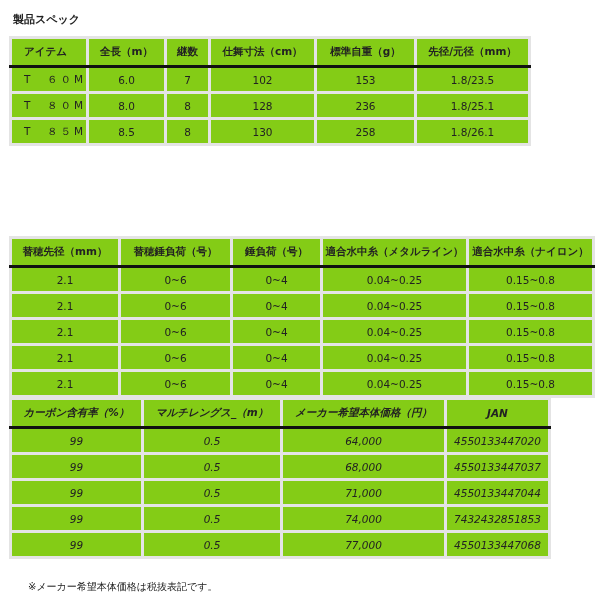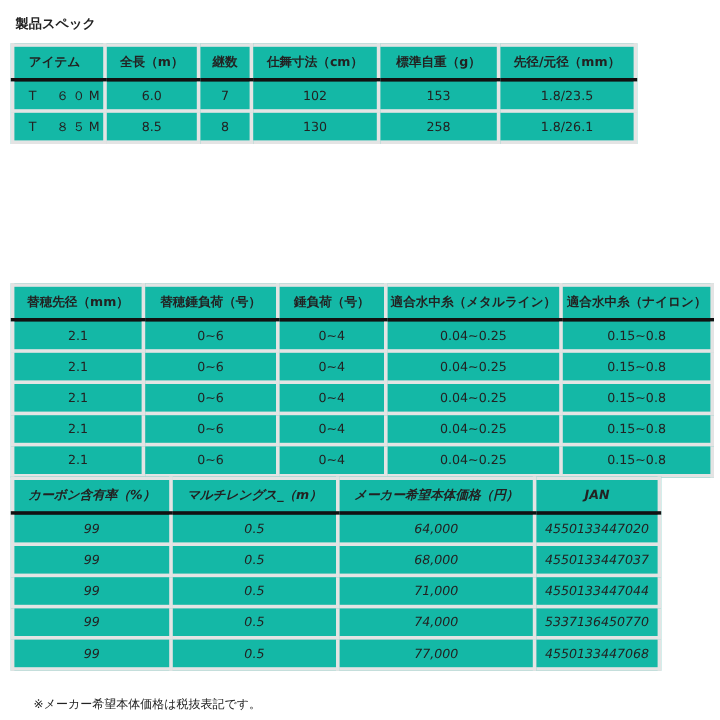--- a/index.html
+++ b/index.html
@@ -22,21 +22,21 @@
     font-size: 11px;
     font-weight: bold;
     color: #222;
     letter-spacing: 0;
   }
   table.spec {
     position: absolute;
     left: 9px;
     border-collapse: collapse;
     table-layout: fixed;
-    background: #14b8a6;
+    background: #84cc16;
   }
   table.spec th, table.spec td {
     border: 3px solid #e4e4e4;
     padding: 0;
     font-size: 10.5px;
     text-align: center;
     vertical-align: middle;
     white-space: nowrap;
     overflow: hidden;
   }
@@ -98,20 +98,28 @@
   <tbody>
     <tr>
       <td class="left item-code">T　６０M</td>
       <td>6.0</td>
       <td>7</td>
       <td>102</td>
       <td>153</td>
       <td>1.8/23.5</td>
     </tr>
     <tr>
+      <td class="left item-code">T　８０M</td>
+      <td>8.0</td>
+      <td>8</td>
+      <td>128</td>
+      <td>236</td>
+      <td>1.8/25.1</td>
+    </tr>
+    <tr>
       <td class="left item-code">T　８５M</td>
       <td>8.5</td>
       <td>8</td>
       <td>130</td>
       <td>258</td>
       <td>1.8/26.1</td>
     </tr>
   </tbody>
 </table>
 
@@ -202,21 +210,21 @@
     <tr>
       <td>99</td>
       <td>0.5</td>
       <td>71,000</td>
       <td>4550133447044</td>
     </tr>
     <tr>
       <td>99</td>
       <td>0.5</td>
       <td>74,000</td>
-      <td>5337136450770</td>
+      <td>7432432851853</td>
     </tr>
     <tr>
       <td>99</td>
       <td>0.5</td>
       <td>77,000</td>
       <td>4550133447068</td>
     </tr>
   </tbody>
 </table>
 

